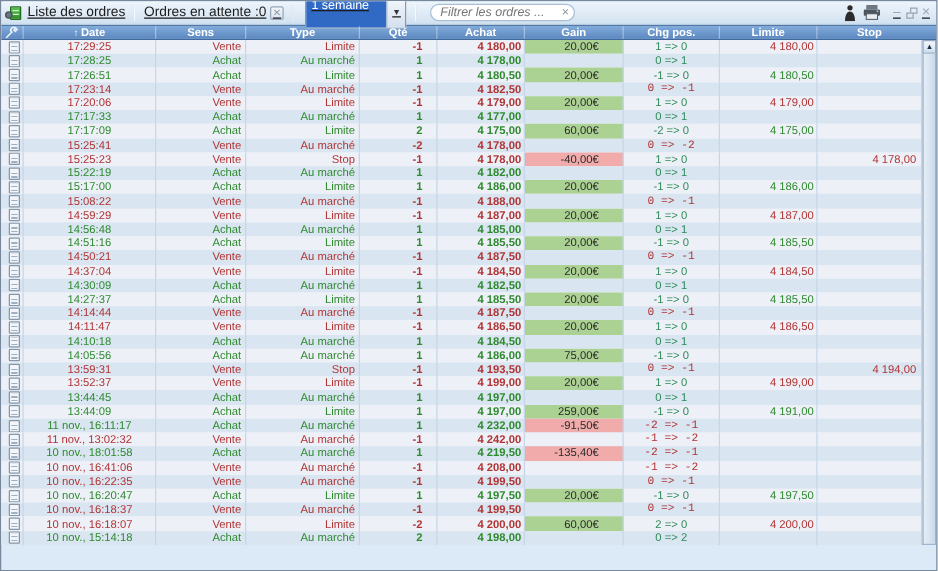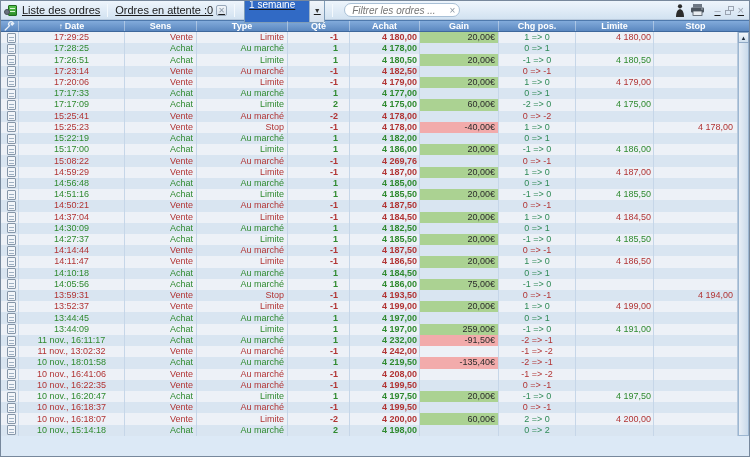--- a/index.html
+++ b/index.html
@@ -57,27 +57,27 @@
   .row.even{background:#d9e5f1;}
   .cell{display:flex;align-items:center;border-right:1px solid #c6d6e8;overflow:hidden;white-space:nowrap;}
   .cell:last-child{border-right:none;}
   .c-center{justify-content:center;}
   .c-right{justify-content:flex-end;}
   .row.vente .sensible{color:var(--red);}
   .row.achat .sensible{color:var(--green);}
   .c-qty{padding-right:11px;font-weight:bold;}
   .c-prix{padding-right:2px;font-weight:bold;}
   .c-sens,.c-type{padding-right:3px;}
-  .c-gain{padding-right:3px;color:#2c2c2c;}
+  .c-gain{padding-right:19px;color:#2c2c2c;}
   .c-gain.pos{background:var(--gainpos);}
   .c-gain.neg{background:var(--gainneg);}
   .c-lim{padding-right:2px;}
   .c-stop{padding-right:4px;}
   .c-chg.chg-pos{color:var(--chggreen);}
-  .c-chg.chg-neg{color:var(--red);}
+  .c-chg.chg-neg{color:var(--red);font-family:Liberation Mono, monospace;}
   .doc-ic{width:9px;height:10px;margin-left:3px;border:1px solid #8696a8;background:#f2f5f9;border-radius:1px;
           background-image:repeating-linear-gradient(180deg,transparent 0 2px,#9fb0c2 2px 3px);background-size:5px 7px;
           background-position:1px 1px;background-repeat:no-repeat;}
 
   
   .vscroll{width:12px;display:flex;flex-direction:column;background:#e4edf6;border-left:1px solid #b9cadd;}
   .sb-btn{height:11px;background:linear-gradient(#f3f7fb,#cfdfee);border:1px solid #90aac7;display:flex;
           align-items:center;justify-content:center;font-size:6px;color:#1d2c3e;}
   .sb-thumb{flex:1;background:linear-gradient(90deg,#e7eef6,#c9daeb);border:1px solid #9cb6d1;border-top:none;}
 </style>
@@ -329,21 +329,21 @@
       <span class="cell c-right c-stop sensible"></span>
     </div>
         <div class="row even vente">
       <span class="cell c-center">
             <span class="doc-ic"></span>
           </span>
       <span class="cell c-center sensible">15:08:22</span>
       <span class="cell c-right c-sens sensible">Vente</span>
       <span class="cell c-right c-type sensible">Au marché</span>
       <span class="cell c-right c-qty sensible">-1</span>
-      <span class="cell c-right c-prix sensible">4 269,76</span>
+      <span class="cell c-right c-prix sensible">4 188,00</span>
       <span class="cell c-right c-gain"></span>
       <span class="cell c-center c-chg chg-neg">0 =&gt; -1</span>
       <span class="cell c-right c-lim sensible"></span>
       <span class="cell c-right c-stop sensible"></span>
     </div>
         <div class="row odd vente">
       <span class="cell c-center">
             <span class="doc-ic"></span>
           </span>
       <span class="cell c-center sensible">14:59:29</span>

